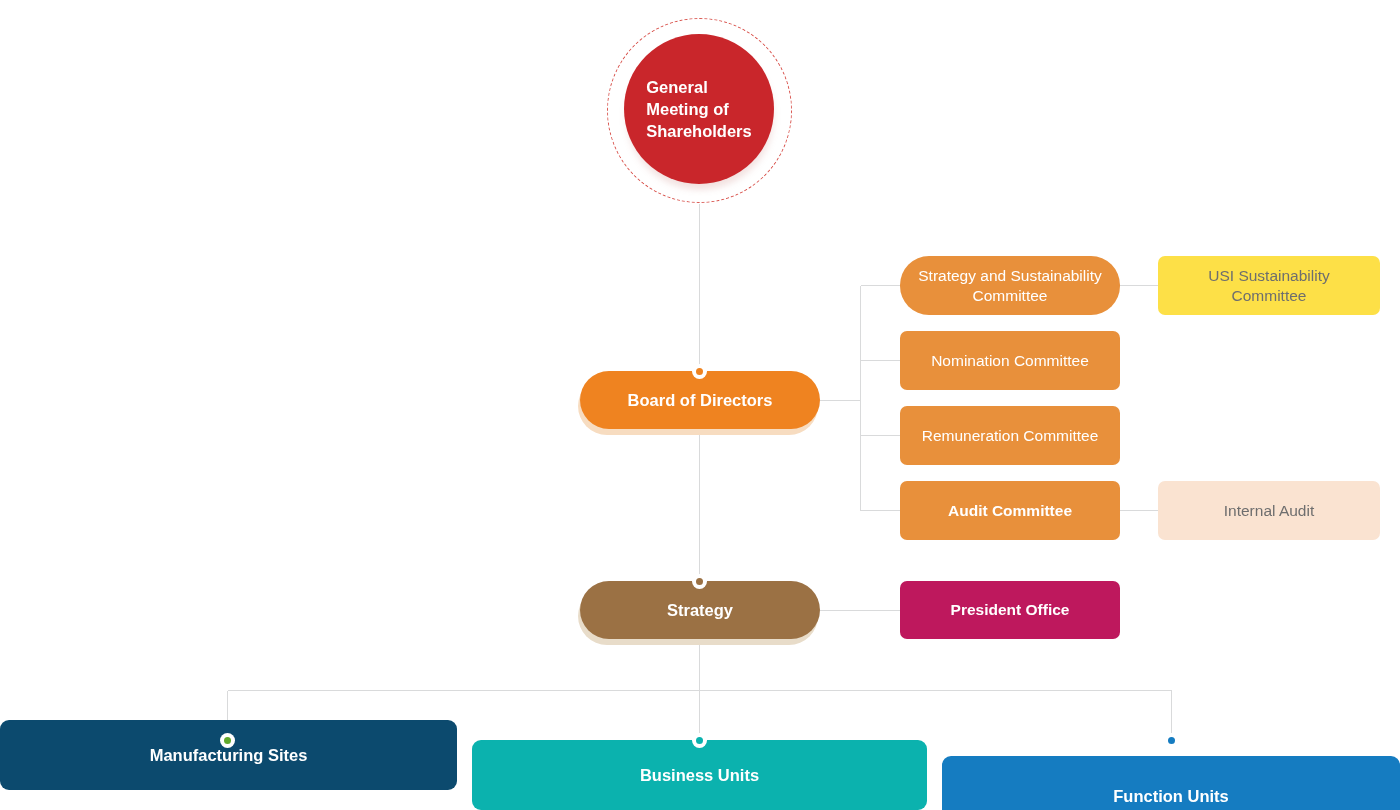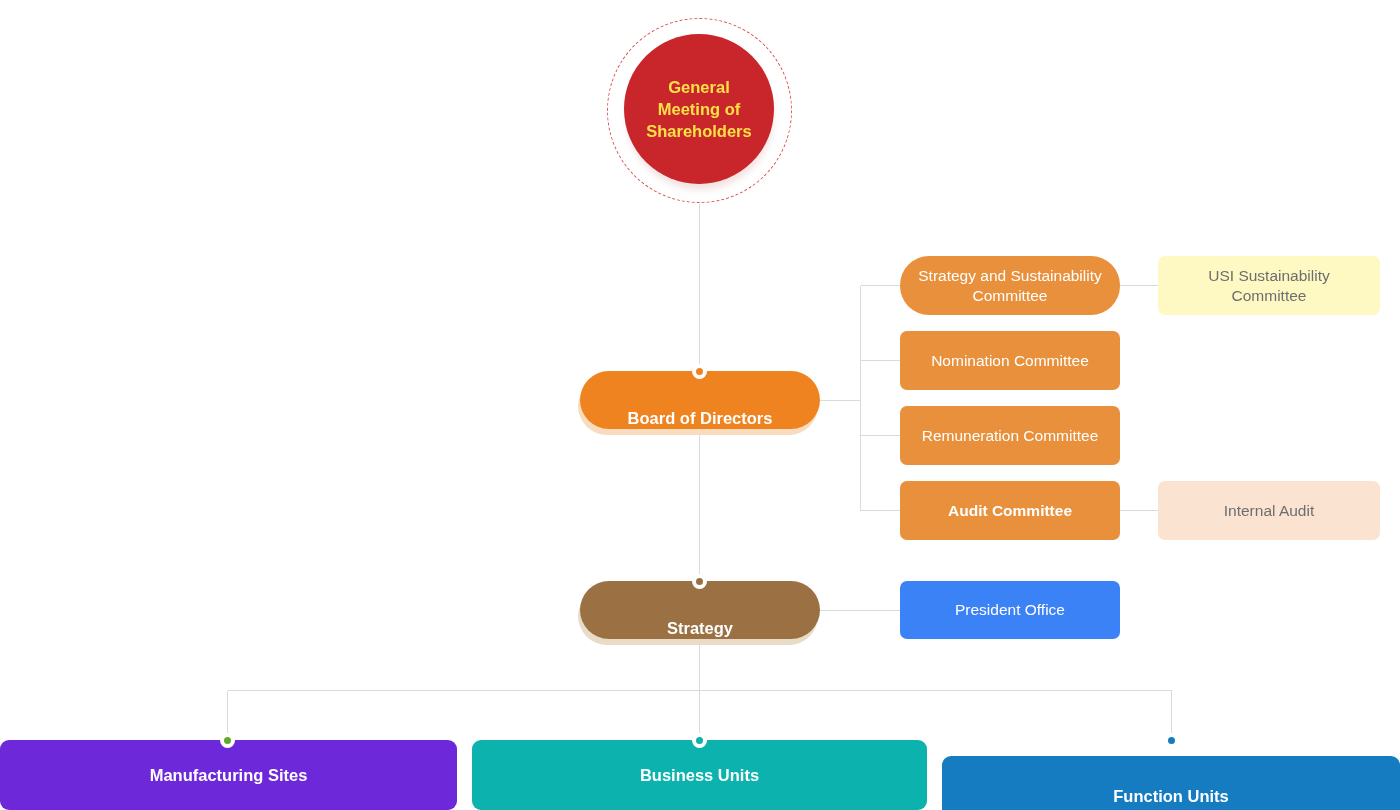--- a/index.html
+++ b/index.html
@@ -43,35 +43,34 @@
   .root-shadow{
     position:absolute;left:18px;top:22px;width:150px;height:150px;
     border-radius:50%;
     background:radial-gradient(circle at 50% 55%,rgba(170,60,50,.30) 0%,rgba(170,60,50,.13) 62%,rgba(170,60,50,0) 74%);
     filter:blur(3px);
   }
   .root-circle{
     position:absolute;left:17px;top:16px;width:150px;height:150px;
     border-radius:50%;
     background:#c9262b;
-    color:#fde047;
+    color:#ffffff;
     font-weight:bold;
     font-size:16.5px;
     display:flex;align-items:center;justify-content:center;
-    text-align:center;
+    text-align:left;
     line-height:1.35;
   }
 
   
   .pill{
     border-radius:32px;
     color:#ffffff;
     font-weight:bold;
     font-size:16.5px;
-    align-items:flex-end;
   }
   .pill-shadow{
     position:absolute;
     border-radius:32px;
     z-index:0;
   }
 
   
   .box{
     border-radius:7px;
@@ -170,40 +169,40 @@
   <div class="node box" style="left:900px;top:331px;width:220px;height:59px;background:#e8903b;align-items:center;">
     <span>Nomination Committee</span>
   </div>
   <div class="node box" style="left:900px;top:406px;width:220px;height:59px;background:#e8903b;align-items:center;">
     <span>Remuneration Committee</span>
   </div>
   <div class="node box" style="left:900px;top:481px;width:220px;height:59px;background:#e8903b;font-weight:bold;">
     <span>Audit Committee</span>
   </div>
 
-  <div class="node box-light" style="left:1158px;top:256px;width:222px;height:59px;background:#fef9c3;">
+  <div class="node box-light" style="left:1158px;top:256px;width:222px;height:59px;background:#fde047;">
     <span>USI Sustainability Committee</span>
   </div>
   <div class="node box-light" style="left:1158px;top:481px;width:222px;height:59px;background:#fae3d1;">
     <span>Internal Audit</span>
   </div>
 
   <div class="pill-shadow" style="left:578px;top:587px;width:240px;height:58px;background:#e8dcc9;"></div>
   <div class="node pill" style="left:580px;top:581px;width:240px;height:58px;background:#9b7144;z-index:2;">
     <span>Strategy</span>
   </div>
   <div class="dot" style="left:692px;top:574px;">
     <i style="background:#9b7144;"></i>
   </div>
 
-  <div class="node box" style="left:900px;top:581px;width:220px;height:58px;background:#3b82f6;">
+  <div class="node box" style="left:900px;top:581px;width:220px;height:58px;background:#be185d;font-weight:bold;">
     <span>President Office</span>
   </div>
 
-  <div class="node unit" style="left:0px;top:740px;width:457px;height:70px;background:#6d28d9;">
+  <div class="node unit" style="left:0px;top:720px;width:457px;height:70px;background:#0c4a6e;">
     <span>Manufacturing Sites</span>
   </div>
   <div class="dot" style="left:220px;top:733px;">
     <i style="background:#61a92c;"></i>
   </div>
 
   <div class="node unit" style="left:472px;top:740px;width:455px;height:70px;background:#0bb2ae;">
     <span>Business Units</span>
   </div>
   <div class="dot" style="left:692px;top:733px;">

